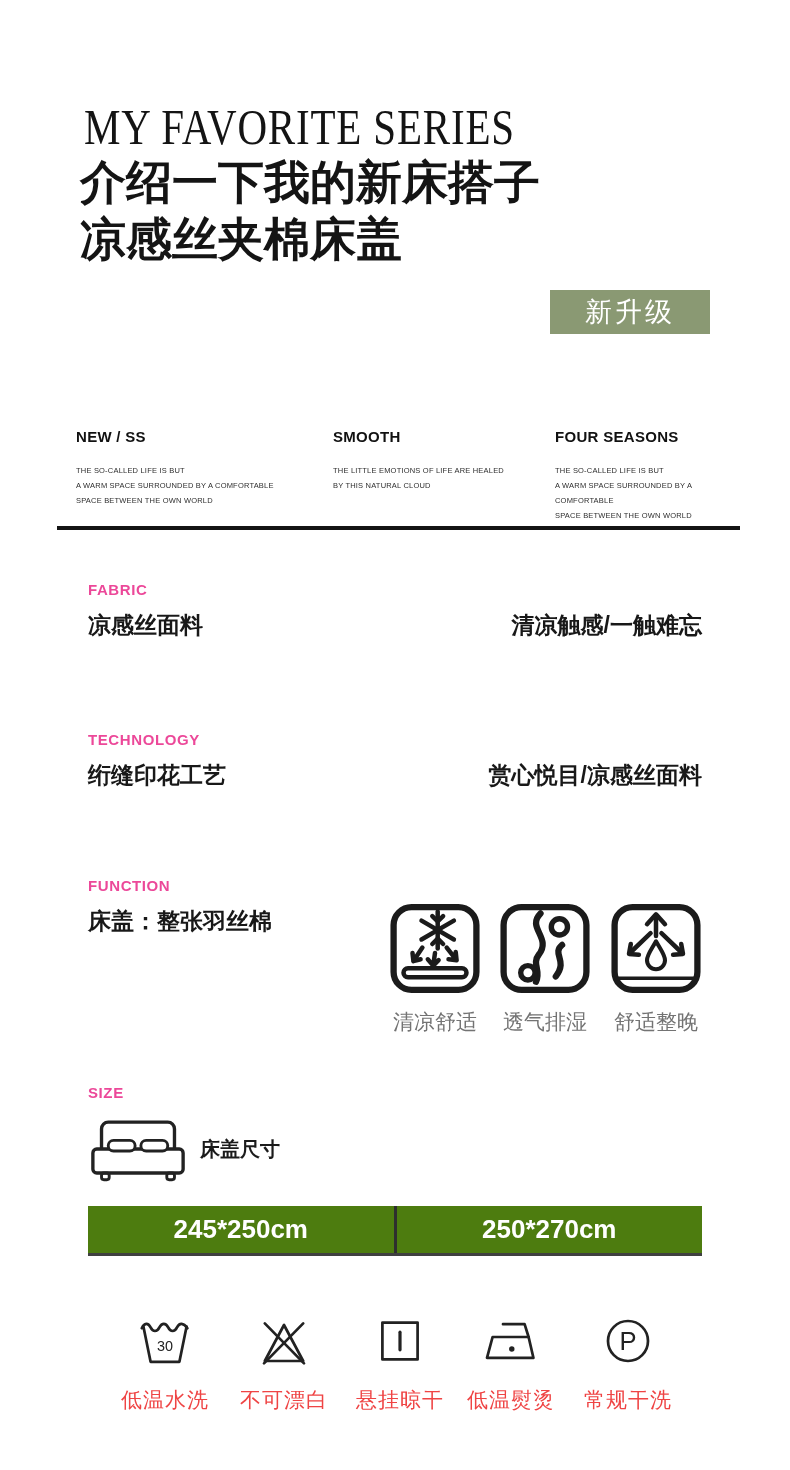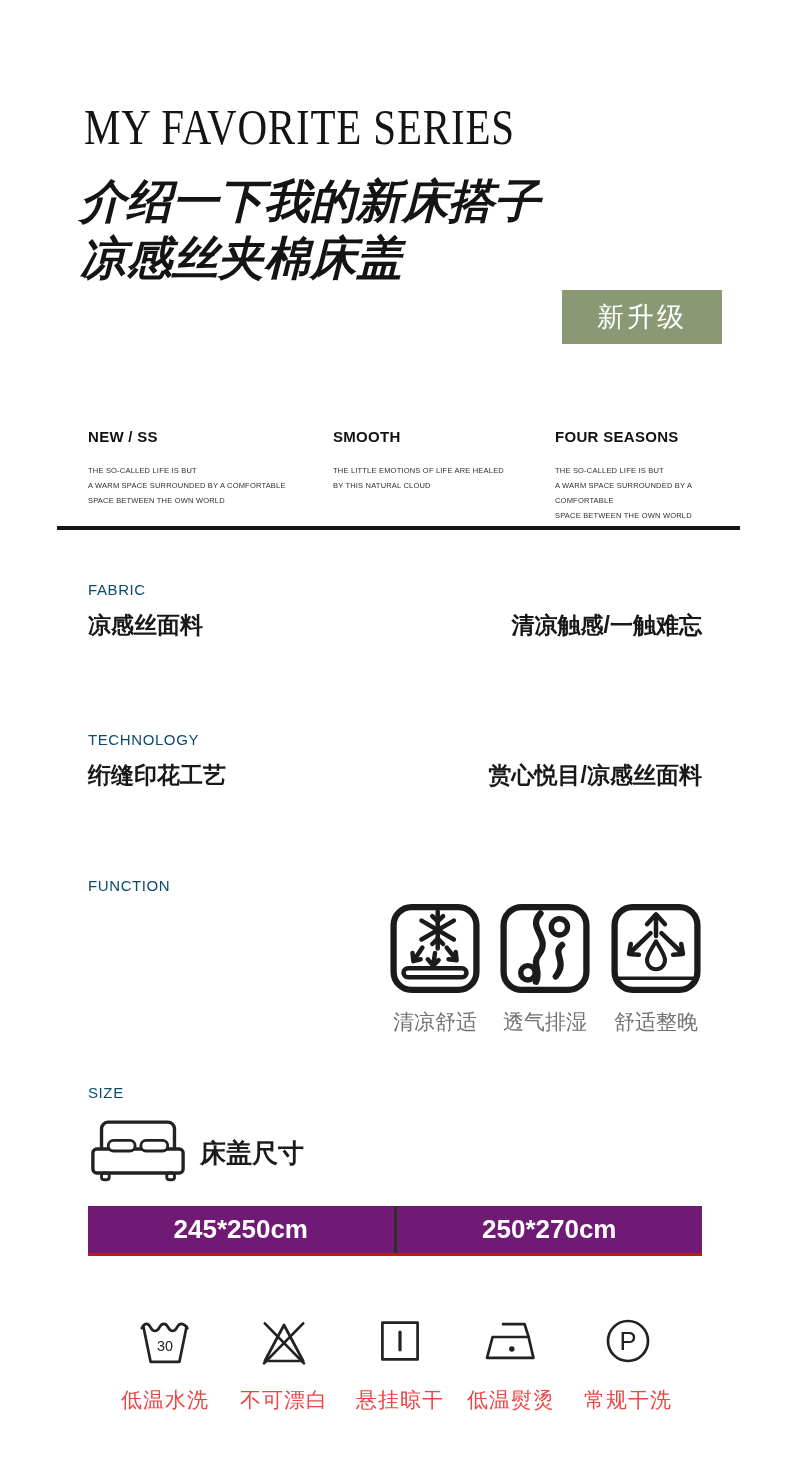--- a/index.html
+++ b/index.html
@@ -10,49 +10,49 @@
   }
   .abs { position:absolute; }
 
   .series-title {
     left:84px; top:98px;
     font-family:"Liberation Serif", serif;
     font-size:50px; font-weight:400; letter-spacing:1px; color:#141414;
     transform:scaleX(0.82); transform-origin:left top; white-space:nowrap;
   }
   .headline {
-    left:80px; top:173px; font-size:46px; font-weight:700;
-    line-height:57px; color:#141414; white-space:nowrap;font-style:italic;
+    left:80px; top:154px; font-size:46px; font-weight:700;
+    line-height:57px; color:#141414; white-space:nowrap;
   }
   .badge {
-    left:550px; top:290px; width:160px; height:54px;
+    left:550px; top:290px; width:160px; height:44px;
     background:#8a9973; color:#ffffff; font-size:27px; letter-spacing:3px;
-    display:flex; align-items:center; justify-content:center;margin-left:12px;
+    display:flex; align-items:center; justify-content:center;
   }
 
   .feature-col { top:428px; }
   .feature-title { font-size:15px; font-weight:700; letter-spacing:0.3px; color:#111; white-space:nowrap; }
   .feature-desc {
     margin-top:18px; font-size:7.5px; line-height:15px; letter-spacing:0.2px;
     color:#2e2e2e; white-space:pre-line; font-weight:500;
   }
 
   .divider { left:57px; top:526px; width:683px; height:4px; background:#141414; }
 
-  .section-label { font-size:15px; letter-spacing:0.6px; font-weight:400; color:#0c4a6e; white-space:nowrap; }
+  .section-label { font-size:15px; letter-spacing:0.6px; font-weight:700; color:#ec4899; white-space:nowrap; }
   .sec-name { font-size:23px; font-weight:700; color:#181818; white-space:nowrap; }
   .sec-tagline { font-size:23px; font-weight:700; color:#181818; white-space:nowrap; right:88px; }
 
   .func-box { width:90px; height:93px; }
   .func-label { width:90px; top:1008px; text-align:center; font-size:21px; font-weight:500; color:#737373; white-space:nowrap; }
 
-  .size-name { left:200px; top:1136px; font-size:26px; font-weight:700; white-space:nowrap; }
+  .size-name { left:200px; top:1136px; font-size:20px; font-weight:700; white-space:nowrap; }
   .size-bar {
     left:88px; top:1206px; width:614px; height:47px;
-    background:#701a75; border-bottom:3px solid #b91c1c;
+    background:#4d7c0f; border-bottom:3px solid #404040;
     display:flex; align-items:stretch;
   }
   .size-cell {
     flex:1; display:flex; align-items:center; justify-content:center;
     color:#ffffff; font-size:26px; font-weight:700;
   }
   .size-divider { width:3px; background:#2e2e2e; }
 
   .care-item { top:1313px; width:120px; text-align:center; }
   .care-item svg { display:inline-block; }
@@ -65,21 +65,21 @@
 
   <div class="abs series-title">MY FAVORITE SERIES</div>
 
   <div class="abs headline">
     <div>介绍一下我的新床搭子</div>
     <div>凉感丝夹棉床盖</div>
   </div>
 
   <div class="abs badge">新升级</div>
 
-  <div class="abs feature-col" style="left:88px; width:245px;">
+  <div class="abs feature-col" style="left:76px; width:245px;">
     <div class="feature-title">NEW / SS</div>
     <div class="feature-desc">THE SO-CALLED LIFE IS BUT
 A WARM SPACE SURROUNDED BY A COMFORTABLE
 SPACE BETWEEN THE OWN WORLD</div>
   </div>
   <div class="abs feature-col" style="left:333px; width:215px;">
     <div class="feature-title">SMOOTH</div>
     <div class="feature-desc">THE LITTLE EMOTIONS OF LIFE ARE HEALED
 BY THIS NATURAL CLOUD</div>
   </div>
@@ -94,20 +94,21 @@
 
   <div class="abs section-label" style="left:88px; top:581px;">FABRIC</div>
   <div class="abs sec-name" style="left:88px; top:610px;">凉感丝面料</div>
   <div class="abs sec-tagline" style="top:610px;">清凉触感/一触难忘</div>
 
   <div class="abs section-label" style="left:88px; top:731px;">TECHNOLOGY</div>
   <div class="abs sec-name" style="left:88px; top:760px;">绗缝印花工艺</div>
   <div class="abs sec-tagline" style="top:760px;">赏心悦目/凉感丝面料</div>
 
   <div class="abs section-label" style="left:88px; top:877px;">FUNCTION</div>
+  <div class="abs sec-name" style="left:88px; top:906px;">床盖：整张羽丝棉</div>
 
   <div class="abs func-box" style="left:390px; top:902px;">
     <svg width="90" height="93" viewBox="0 0 100 100">
       <rect x="4" y="4" width="92" height="92" rx="20" fill="none" stroke="#1b1b1b" stroke-width="7"></rect>
       <g stroke="#1b1b1b" stroke-width="5" stroke-linecap="round" stroke-linejoin="round" fill="none">
         <line x1="53" y1="9" x2="53" y2="50"></line>
         <line x1="35" y1="19" x2="71" y2="40"></line>
         <line x1="71" y1="19" x2="35" y2="40"></line>
         <path d="M47,14 L53,20 L59,14"></path>
         <path d="M47,45 L53,39 L59,45"></path>

